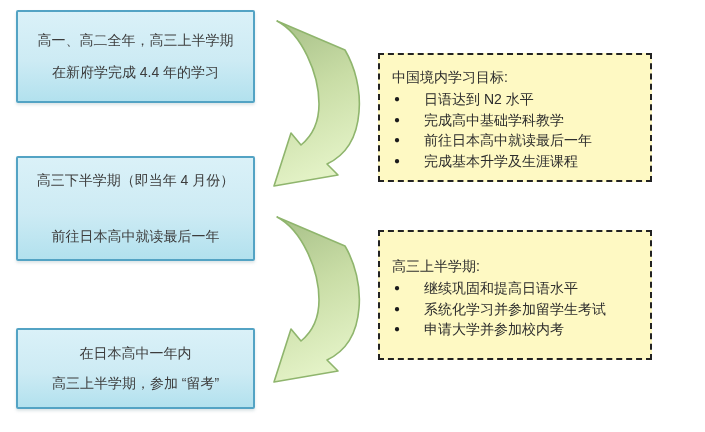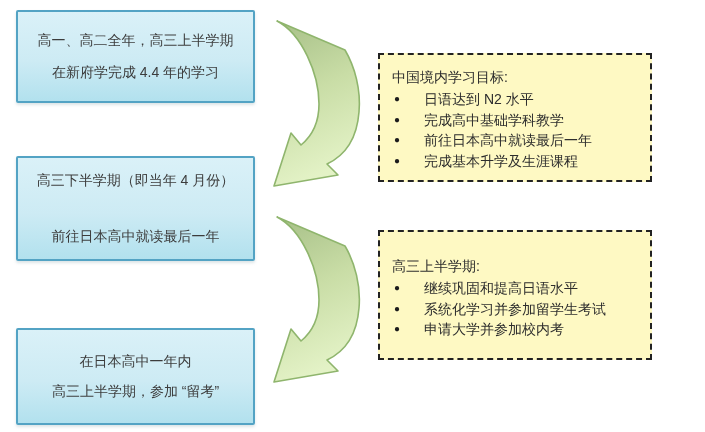--- a/index.html
+++ b/index.html
@@ -22,21 +22,21 @@
     display:flex;flex-direction:column;
     justify-content:center;align-items:center;
     text-align:center;
     color:#3c3c3c;
     font-size:14px;
     font-weight:400;
   }
   .stage-box .line{line-height:1.1;white-space:nowrap;}
   .box1{top:10px;height:93px;row-gap:17px;}
   .box2{top:156px;height:105px;row-gap:40px;}
-  .box3{top:328px;height:97px;row-gap:15px;}
+  .box3{top:328px;height:81px;row-gap:15px;}
   
   .arrow{position:absolute;width:105px;height:185px;}
   .arrow1{left:262px;top:12px;}
   .arrow2{left:262px;top:208px;}
   
   .goal-box{
     position:absolute;
     left:378px;width:274px;
     box-sizing:border-box;
     border:2px dashed #222222;

